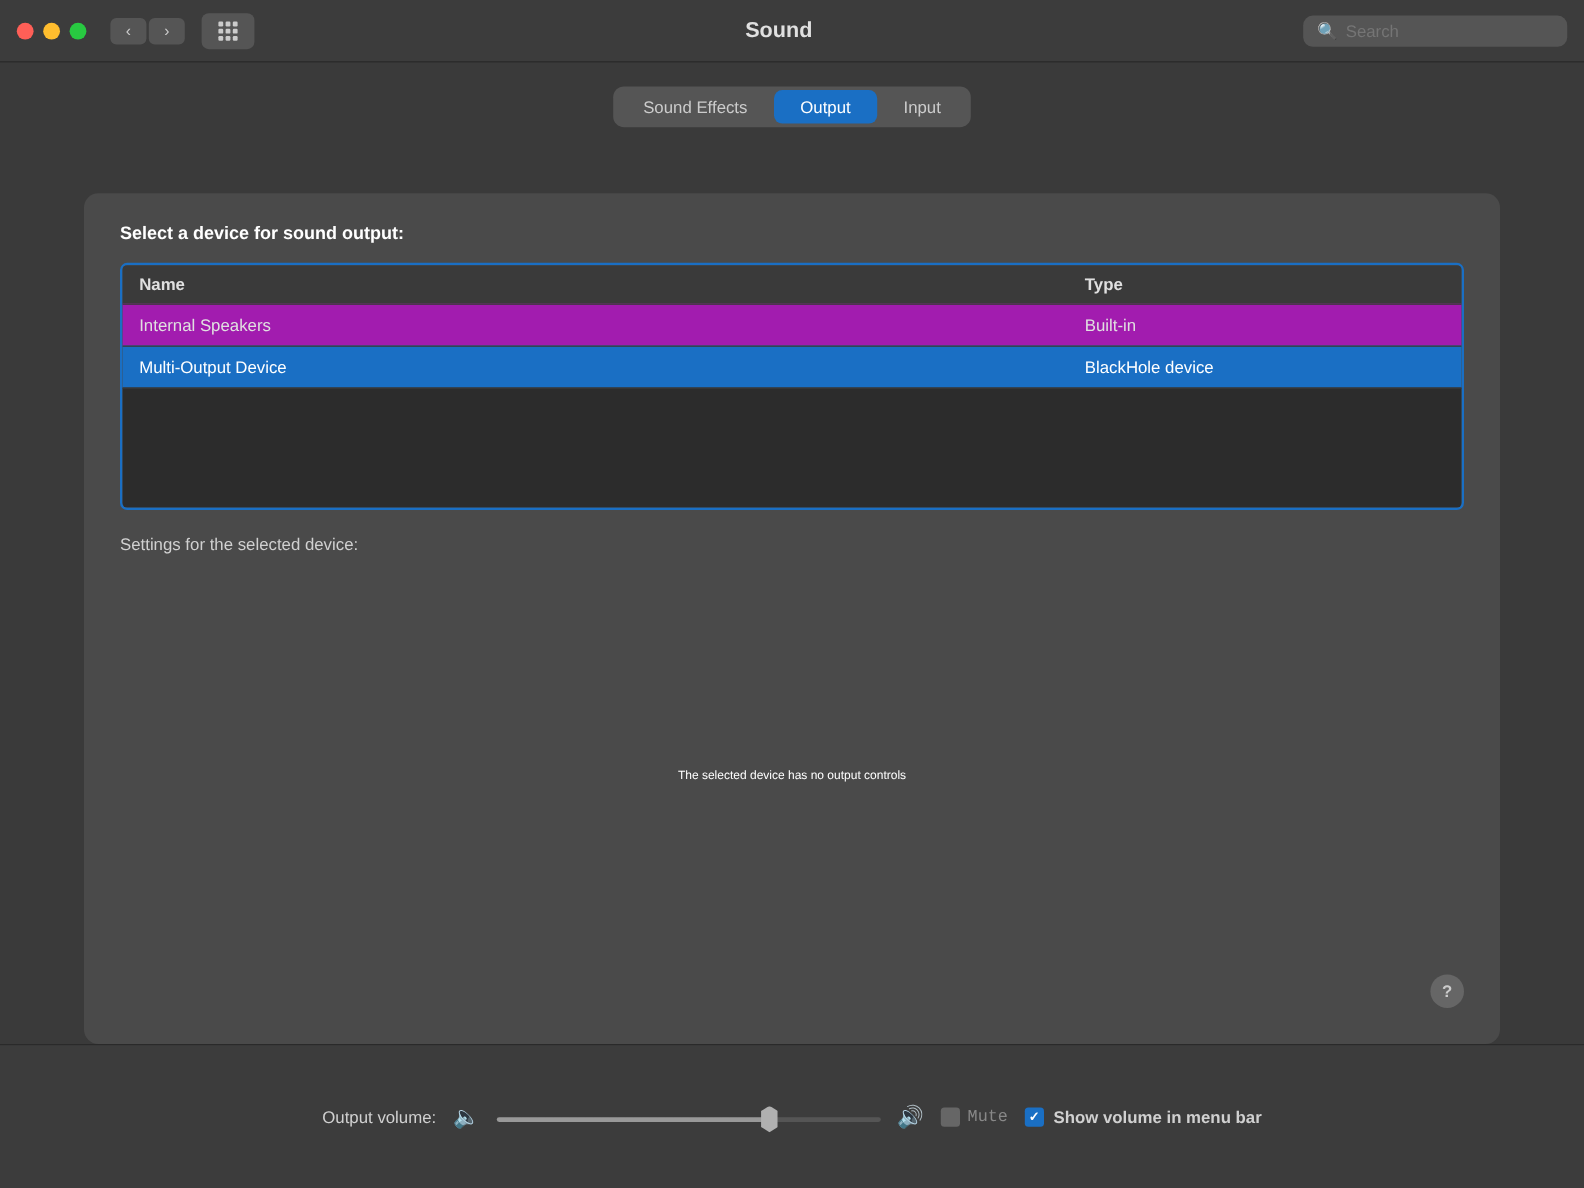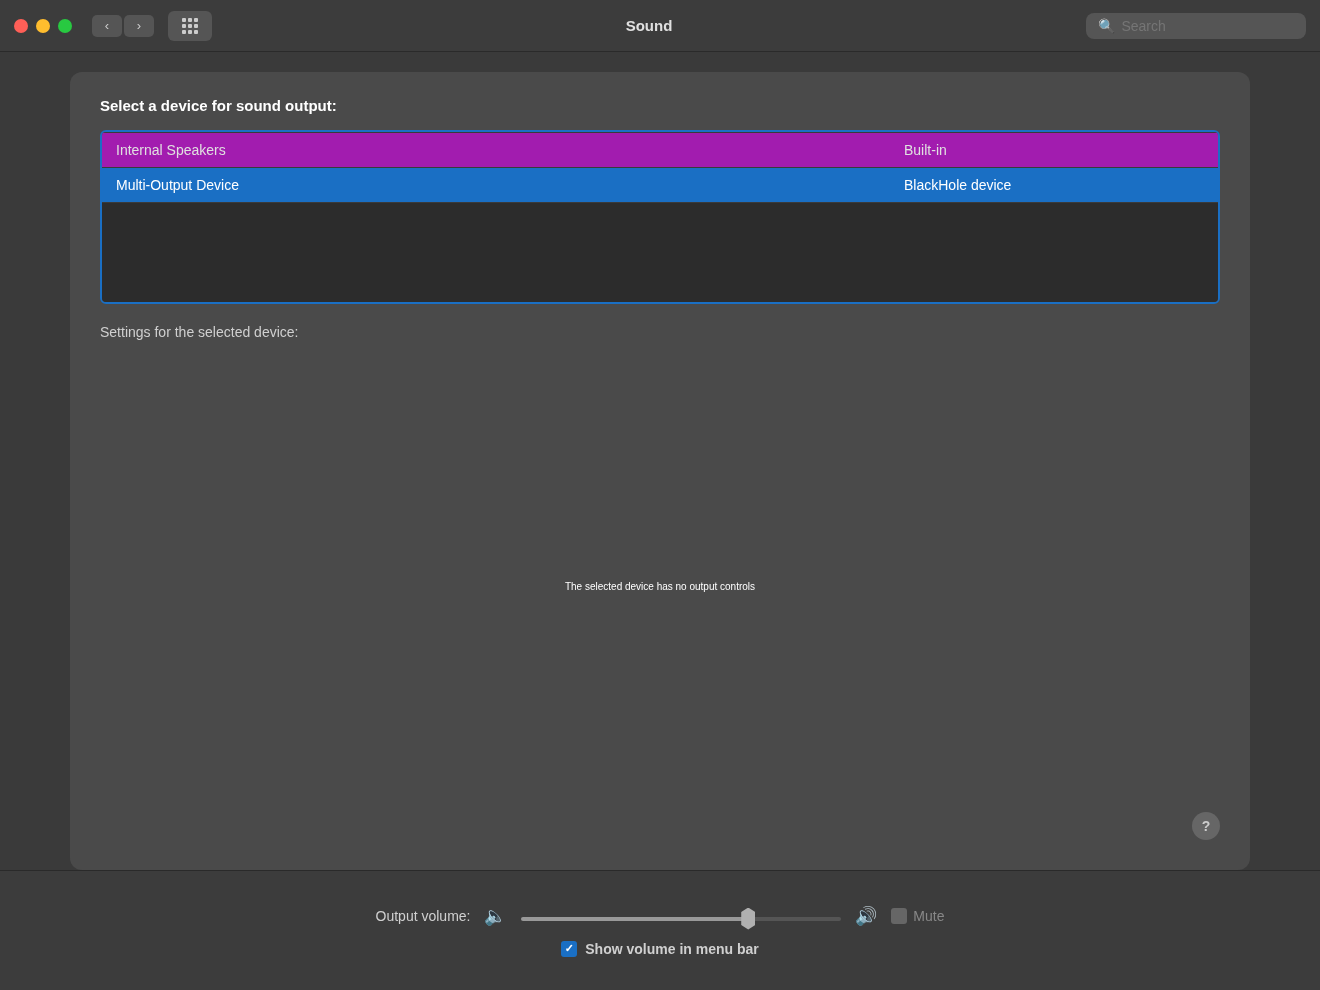--- a/index.html
+++ b/index.html
@@ -74,21 +74,21 @@
       display: flex;
       align-items: center;
       justify-content: center;
       margin-left: 4px;
     }
 
     .title-center {
       flex: 1;
       text-align: center;
       color: #e0e0e0;
-      font-size: 15px;
+      font-size: 18px;
       font-weight: 600;
     }
 
     .search-bar {
       display: flex;
       align-items: center;
       background: #555;
       border-radius: 8px;
       padding: 5px 12px;
       gap: 6px;
@@ -146,20 +146,21 @@
     
     .panel {
       background: #4a4a4a;
       border-radius: 12px;
       padding: 25px 30px 20px 30px;
       width: 100%;
       max-width: 1180px;
       flex: 1;
       display: flex;
       flex-direction: column;
+      margin-top: 35px;
     }
 
     .panel-heading {
       font-size: 15px;
       font-weight: 700;
       color: #ffffff;
       margin-bottom: 16px;
     }
 
     
@@ -257,21 +258,20 @@
       justify-content: center;
       font-weight: 600;
     }
 
     
     .bottom-bar {
       height: 120px;
       background: #3c3c3c;
       border-top: 1px solid #2a2a2a;
       display: flex;
-      flex-direction: column;
       align-items: center;
       justify-content: center;
       gap: 14px;
       flex-shrink: 0;
     }
 
     .volume-row {
       display: flex;
       align-items: center;
       gap: 14px;
@@ -370,26 +370,35 @@
   <div class="title-center">Sound</div>
 
   <div class="search-bar">
     <span class="search-icon-svg">🔍</span>
     <input type="text" placeholder="Search" style="">
   </div>
 </div>
 
 <div class="main-content">
 
+  <div class="tabs-container">
+    <div class="tab">Sound Effects</div>
+    <div class="tab active">Output</div>
+    <div class="tab">Input</div>
+  </div>
 
   <div class="panel">
 
     <div class="panel-heading">Select a device for sound output:</div>
 
     <div class="device-table">
+      <div class="table-header">
+        <div class="col-name">Name</div>
+        <div class="col-type">Type</div>
+      </div>
 
       <div class="table-row">
         <div class="col-name">Internal Speakers</div>
         <div class="col-type">Built-in</div>
       </div>
 
 
       <div class="table-row selected">
         <div class="col-name">Multi-Output Device</div>
         <div class="col-type">BlackHole device</div>
@@ -419,21 +428,21 @@
     </span>
 
     <div style="position:relative; width:320px;">
       <input type="range" min="0" max="100" value="72" class="vol-slider" style="appearance: none; width: 320px; height: 4px; border-radius: 2px; background: linear-gradient(to right, rgb(153, 153, 153) 0%, rgb(153, 153, 153) 72%, rgb(85, 85, 85) 72%, rgb(85, 85, 85) 100%); outline: none; cursor: pointer;">
     </div>
 
     <span style="color:#aaa; font-size:18px;">
       🔊
     </span>
 
-    <div style="display:flex; align-items:flex-end; gap:6px;">
+    <div style="display:flex; align-items:flex-end; gap:6px;font-family:Liberation Mono, monospace;">
       <div style="width:16px;height:16px;background:#666;border-radius:3px;"></div>
       <span class="mute-label">Mute</span>
     </div>
   </div>
 
   <div class="menu-bar-row">
     <div class="checkbox-blue"></div>
     <span class="menu-bar-label">Show volume in menu bar</span>
   </div>
 

